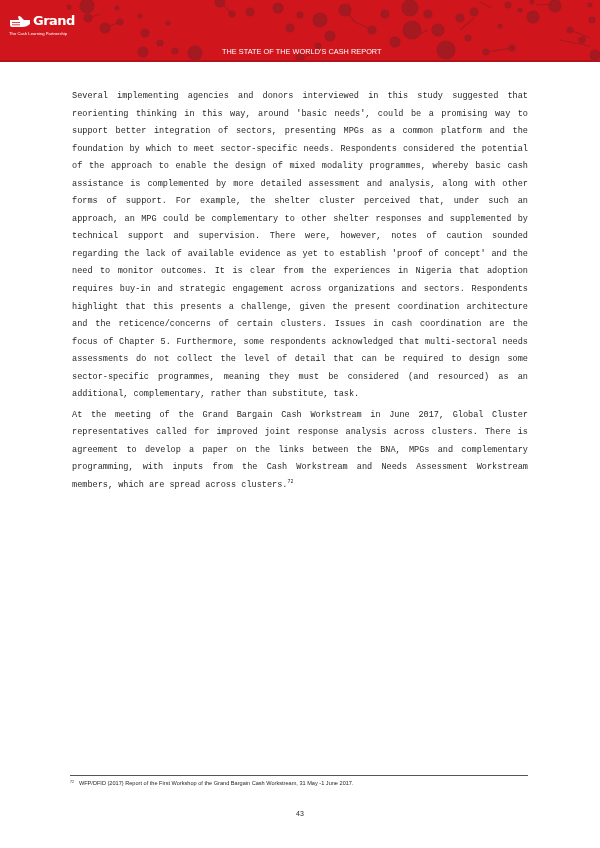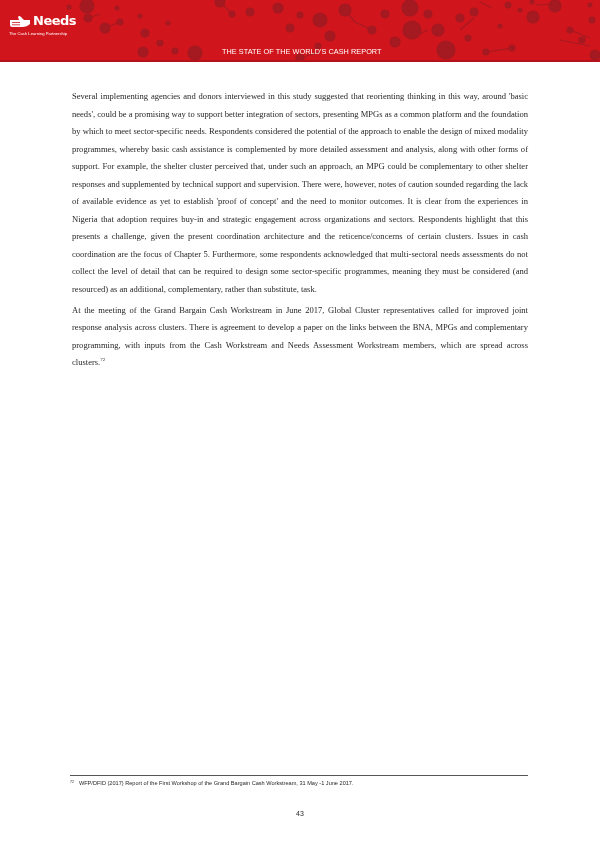--- a/index.html
+++ b/index.html
@@ -30,21 +30,21 @@
     position: absolute; left: 222px; top: 47px; color: #ffffff;
     font-family: "Liberation Sans", sans-serif; font-size: 7.3px; letter-spacing: 0.05px;
     white-space: nowrap;
     text-align: right;
   }
 
   .content {
     position: absolute; left: 72px; top: 88px; width: 456px;
   }
   .content p {
-    font-family: Liberation Serif, serif;
+    font-family: Liberation Mono, monospace;
     font-size: 8.55px; line-height: 17.55px;
     text-align: justify; text-align-last: left; color: #231f20;
     margin-bottom: 3px;
   }
   .content sup { font-size: 5px; vertical-align: 4px; line-height: 0; }
 
   .footnote-rule {
     position: absolute; left: 70px; top: 775px; width: 458px; height: 1px; background: #555555;
   }
   .footnote {
@@ -127,21 +127,21 @@
       <circle cx="532" cy="2" r="2"></circle>
     </g>
   </svg>
 
   <div class="logo">
     <svg class="hand" width="22" height="14" viewBox="0 0 22 14">
       <path d="M1 6 L10 6 L9 3 Q10 1 12 3 L15 6 L21 6 L21 10 Q18 13 13 13 L3 13 Q1 13 1 11 Z" fill="#ffffff"></path>
       <line x1="3" y1="8.5" x2="11" y2="8.5" stroke="#d0161c" stroke-width="0.8"></line>
       <line x1="3" y1="10.8" x2="11" y2="10.8" stroke="#d0161c" stroke-width="0.8"></line>
     </svg>
-    <span class="wordmark">Needs</span>
+    <span class="wordmark">Grand</span>
     <span class="tagline">The Cash Learning Partnership</span>
   </div>
 
   <div class="running-title">THE STATE OF THE WORLD'S CASH REPORT</div>
   <div class="bottom-line"></div>
 </div>
 
 <div class="content">
   <p><span>Several implementing agencies and donors interviewed in this study suggested that reorienting thinking in this way, around 'basic needs', could be a promising way to support better integration of sectors, presenting MPGs as a common platform and the foundation by which to meet sector-specific needs. Respondents considered the potential of the approach to enable the design of mixed modality programmes, whereby basic cash assistance is complemented by more detailed assessment and analysis, along with other forms of support. For example, the shelter cluster perceived that, under such an approach, an MPG could be complementary to other shelter responses and supplemented by technical support and supervision. There were, however, notes of caution sounded regarding the lack of available evidence as yet to establish 'proof of concept' and the need to monitor outcomes. It is clear from the experiences in Nigeria that adoption requires buy-in and strategic engagement across organizations and sectors. Respondents highlight that this presents a challenge, given the present coordination architecture and the reticence/concerns of certain clusters. Issues in cash coordination are the focus of Chapter 5. Furthermore, some respondents acknowledged that multi-sectoral needs assessments do not collect the level of detail that can be required to design some sector-specific programmes, meaning they must be considered (and resourced) as an additional, complementary, rather than substitute, task.</span></p>
   <p><span>At the meeting of the Grand Bargain Cash Workstream in June 2017, Global Cluster representatives called for improved joint response analysis across clusters. There is agreement to develop a paper on the links between the BNA, MPGs and complementary programming, with inputs from the Cash Workstream and Needs Assessment Workstream members, which are spread across clusters.</span><sup>72</sup></p>

